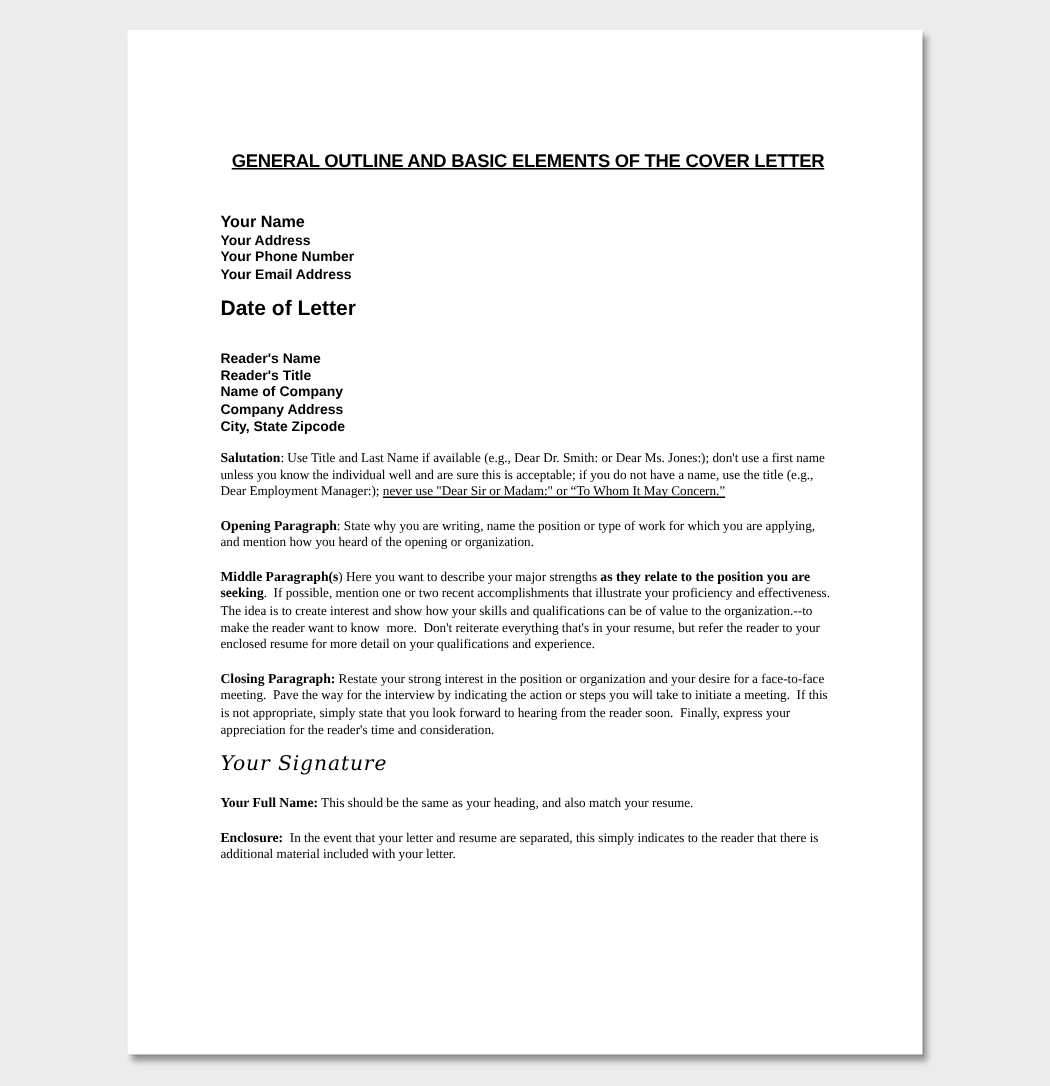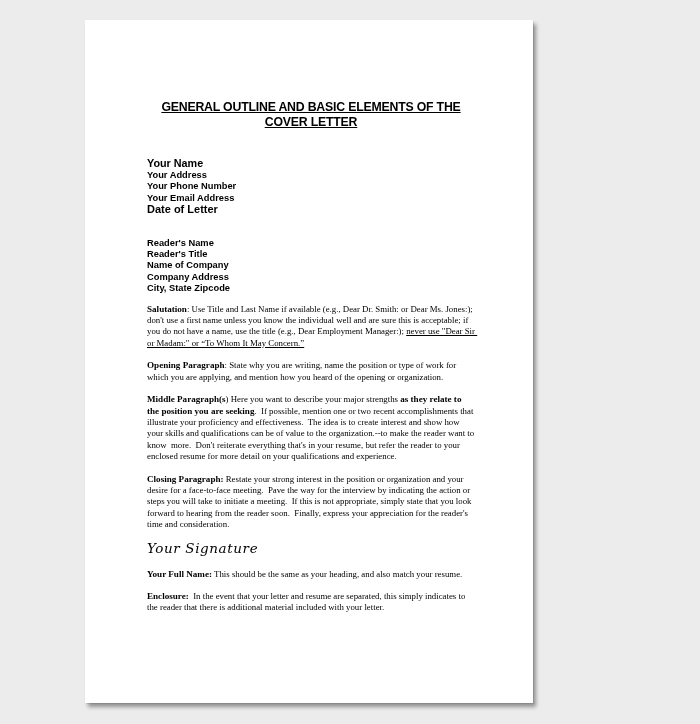--- a/index.html
+++ b/index.html
@@ -9,21 +9,21 @@
     height: 724px;
     background: #ececec;
     overflow: hidden;
     font-family: "Liberation Serif", serif;
     color: #000;
   }
   .paper {
     position: absolute;
     left: 85px;
     top: 20px;
-    width: 448px;
+    width: 530px;
     height: 683px;
     background: #ffffff;
     box-sizing: border-box;
     padding: 80px 58px 0 62px;
     box-shadow: 3px 4px 4px rgba(0,0,0,0.38), 1px 1px 0 rgba(0,0,0,0.08);
   }
   .doc-title {
     margin: 0;
     font-family: "Liberation Sans", sans-serif;
     font-weight: bold;
@@ -37,21 +37,22 @@
   .sender-block {
     margin-top: 27px;
     text-align: left;
     font-family: "Liberation Sans", sans-serif;
     font-weight: bold;
     font-size: 9.3px;
     line-height: 11.4px;
   }
   .sender-block .sender-name { font-size: 10.8px; line-height: 13px; }
   .date-line {
-    font-size: 11px;
+    margin-top: 11px;
+    font-size: 14px;
     line-height: 11.4px;
   }
   .recipient-block {
     margin-top: 22px;
     font-size: 9.3px;
     line-height: 11.4px;
   }
   p.body-para {
     margin: 11px 0 0 0;
     font-size: 8.8px;

